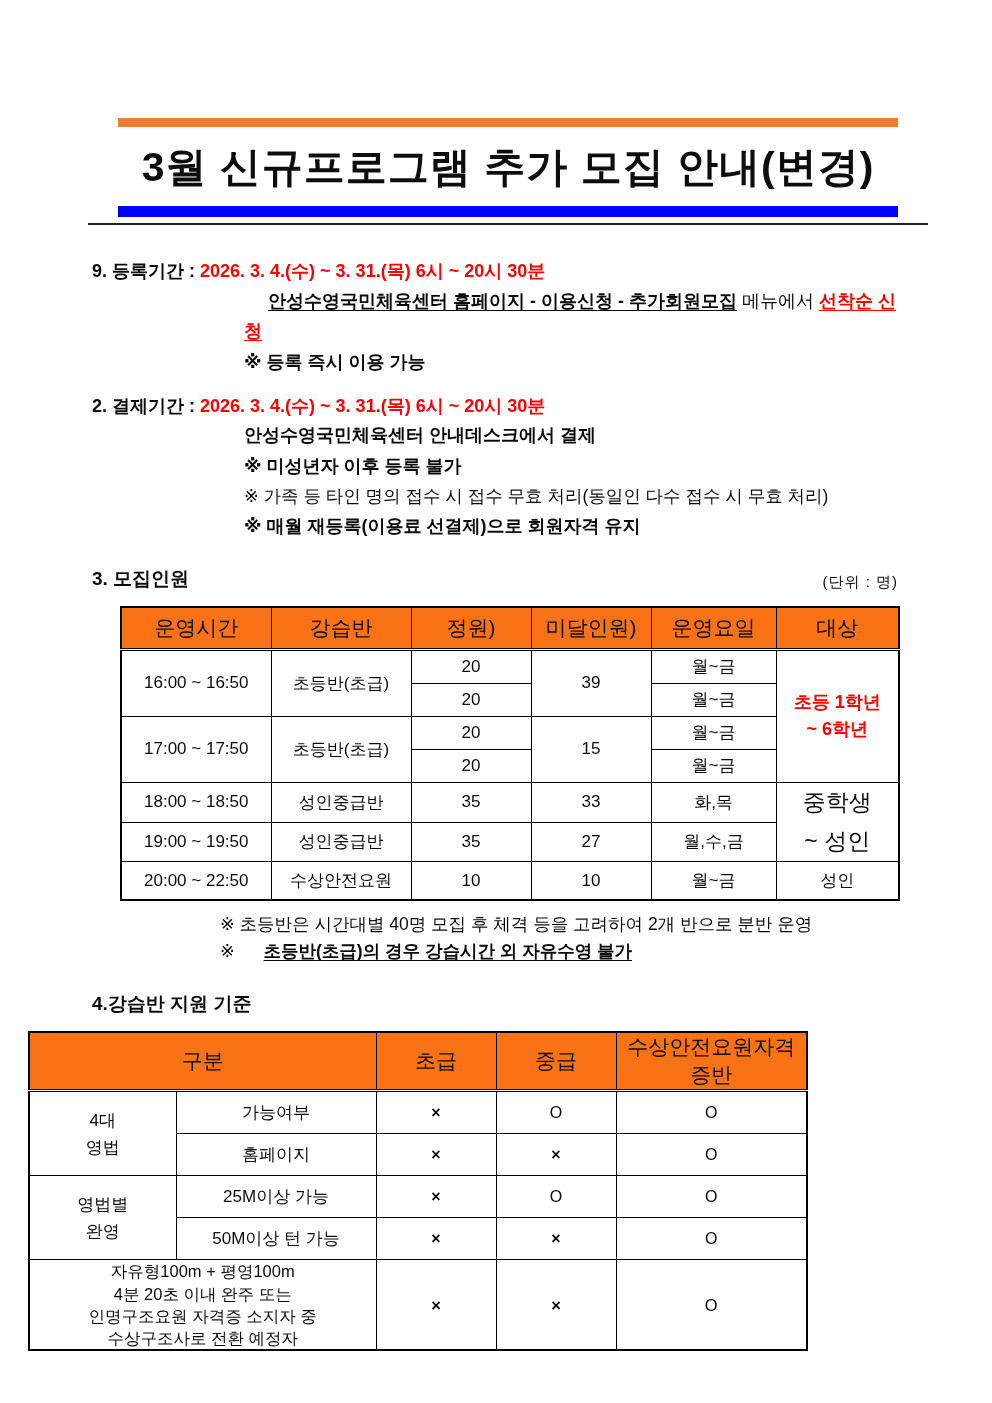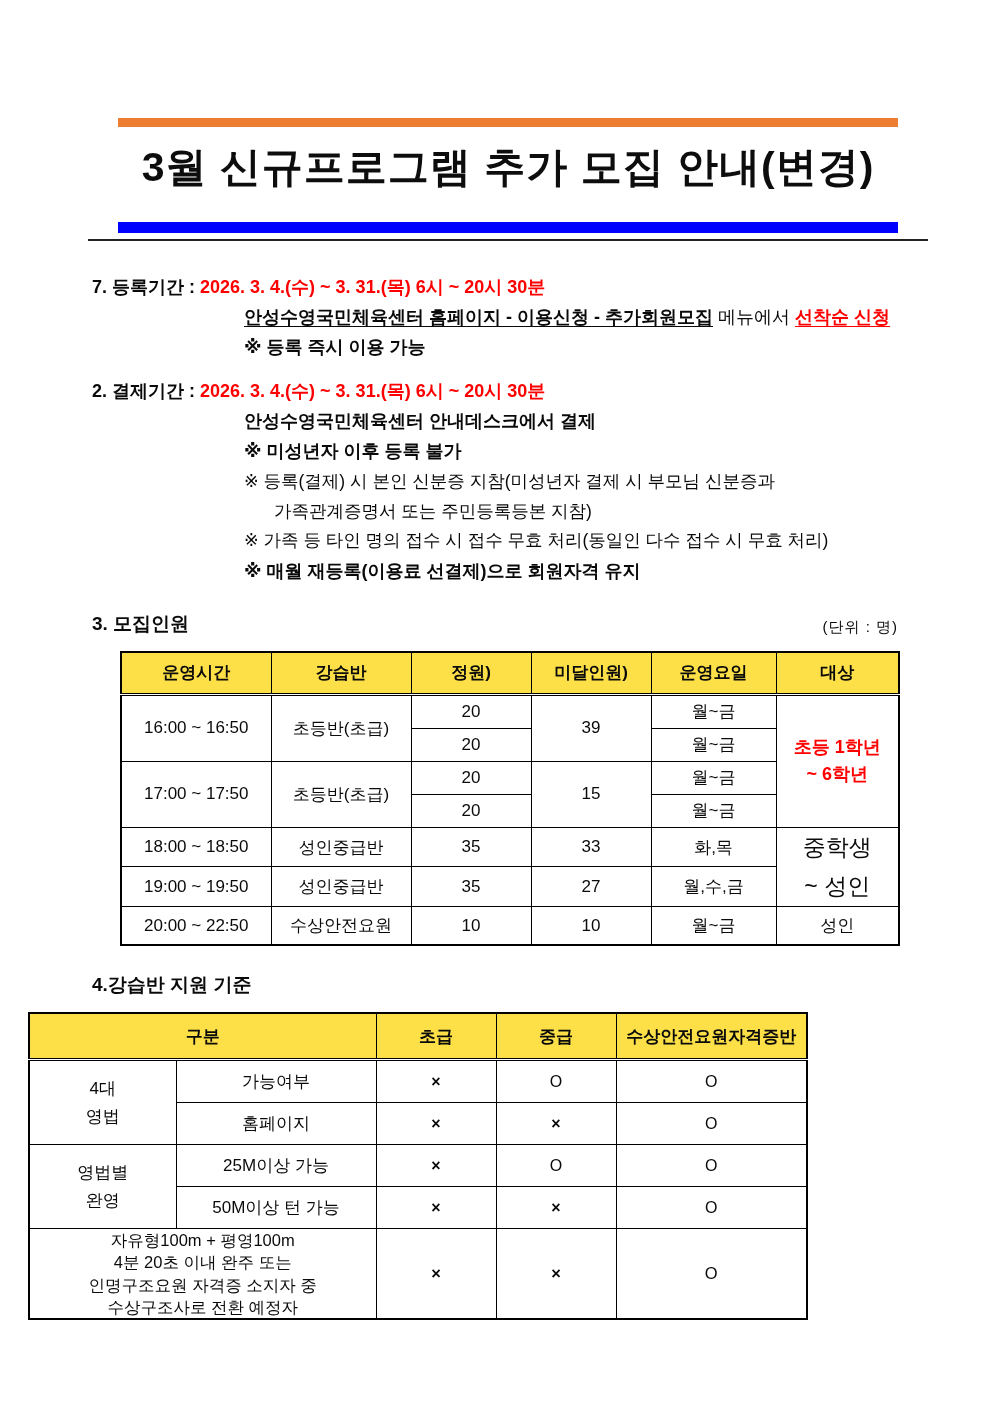--- a/index.html
+++ b/index.html
@@ -6,34 +6,34 @@
   .page {
     position:relative; width:992px; height:1403px; margin:0 auto;
     background:#ffffff; color:#0a0a0a; overflow:hidden;
     font-family:"Liberation Sans","DejaVu Sans",sans-serif;
   }
   
   .title-block { margin:118px 94px 0 118px; width:780px; }
   .bar-orange { height:9px; background:#ED7D31; }
   .page-title {
     text-align:center; font-size:41px; font-weight:700; letter-spacing:1px;
-    padding:13px 0 27px 0; color:#0d0d0d; white-space:nowrap;
+    padding:13px 0 11px 0; color:#0d0d0d; white-space:nowrap;
   }
   .bar-blue { height:11px; background:#0000FE; }
   .title-rule { border-top:2px solid #222; margin:6px -30px 0 -30px; }
 
   
   .sec { margin-left:92px; margin-right:80px; font-size:18px; }
   .sec-1 { margin-top:32px; }
   .sec-2 { margin-top:14px; }
   .headline { font-weight:600; }
   .red { color:#FF0000; }
   .sb { font-weight:600; }
   .b  { font-weight:700; }
-  .bu { font-weight:700; text-decoration:underline; text-underline-offset:3px; }
+  .bu { font-weight:700; text-decoration:underline; text-underline-offset:3px;margin-left:24px; }
   .ru { text-decoration:underline; text-underline-offset:3px; }
   .indent { margin-left:152px; line-height:1.7; }
   .line1 { line-height:1.6; }
   .note-n { font-weight:400; font-size:17.5px; }
   .hang { padding-left:30px; text-indent:-30px; }
   .prewrap { white-space:pre-line; }
   .n2wrap { width:700px; }
 
   
   .sec-3 { margin-top:24px; }
@@ -41,22 +41,22 @@
   .s3-label { font-size:19px; font-weight:600; }
   .unit { font-size:15px; font-weight:400; letter-spacing:1px; }
 
   table { border-collapse:collapse; table-layout:fixed; }
   .dtable {
     margin:14px 0 0 28px; width:778px; text-align:center;
     border:2px solid #000; font-size:17px;
   }
   .dtable th, .dtable td { border:1px solid #000; padding:0 2px; vertical-align:middle; overflow:hidden; }
   .dtable thead th {
-    background:#fde047; font-weight:700; height:40px;
-    border-bottom:3px double #000; font-size:17px;
+    background:#f97316; font-weight:400; height:40px;
+    border-bottom:3px double #000; font-size:21px;
   }
   .t3 tbody td.sub { height:32px; }
   .t3 tbody tr.single td { height:37px; }
   .target-red { color:#FF0000; font-weight:700; font-size:18px; line-height:1.5; }
   .target-bk { font-size:23px; line-height:1.7; }
 
   .tnotes { margin:10px 0 0 128px; font-size:17.5px; line-height:1.55; }
 
   
   .sec-4 { margin-top:26px; }
@@ -80,40 +80,38 @@
 
   <div class="title-block">
     <div class="bar-orange"></div>
     <div class="page-title">3월 신규프로그램 추가 모집 안내(변경)</div>
     <div class="bar-blue"></div>
     <div class="title-rule"></div>
   </div>
 
   <div class="sec sec-1">
     <div class="line1">
-      <span class="headline">7. 등록기간 :</span>
+      <span class="headline">9. 등록기간 :</span>
       <span class="red sb">2026. 3. 4.(수) ~ 3. 31.(목) 6시 ~ 20시 30분</span>
     </div>
     <div class="indent">
       <span class="bu">안성수영국민체육센터 홈페이지 - 이용신청 - 추가회원모집</span>
       <span>메뉴에서</span>
       <span class="red b ru">선착순 신청</span>
     </div>
     <div class="indent sb">※ 등록 즉시 이용 가능</div>
   </div>
 
   <div class="sec sec-2">
     <div class="line1">
       <span class="headline">2. 결제기간 :</span>
       <span class="red sb">2026. 3. 4.(수) ~ 3. 31.(목) 6시 ~ 20시 30분</span>
     </div>
     <div class="indent sb">안성수영국민체육센터 안내데스크에서 결제</div>
     <div class="indent sb">※ 미성년자 이후 등록 불가</div>
-    <div class="indent note-n hang prewrap n2wrap">※ 등록(결제) 시 본인 신분증 지참(미성년자 결제 시 부모님 신분증과
-가족관계증명서 또는 주민등록등본 지참)</div>
     <div class="indent note-n">※ 가족 등 타인 명의 접수 시 접수 무효 처리(동일인 다수 접수 시 무효 처리)</div>
     <div class="indent sb">※ 매월 재등록(이용료 선결제)으로 회원자격 유지</div>
   </div>
 
   <div class="sec sec-3">
     <div class="s3-head">
       <span class="s3-label">3. 모집인원</span>
       <span class="unit">(단위 : 명)</span>
     </div>
 
@@ -181,20 +179,27 @@
           <td>20:00 ~ 22:50</td>
           <td>수상안전요원</td>
           <td>10</td>
           <td>10</td>
           <td>월~금</td>
           <td>성인</td>
         </tr>
       </tbody>
     </table>
 
+    <div class="tnotes">
+      <div>※ 초등반은 시간대별 40명 모집 후 체격 등을 고려하여 2개 반으로 분반 운영</div>
+      <div>
+        <span>※</span>
+        <span class="bu">초등반(초급)의 경우 강습시간 외 자유수영 불가</span>
+      </div>
+    </div>
   </div>
 
   <div class="sec-4">
     <div class="s4-label">4.강습반 지원 기준</div>
 
     <table class="dtable t4">
       <colgroup>
         <col style="width:147px">
           <col style="width:200px">
           <col style="width:120px">

